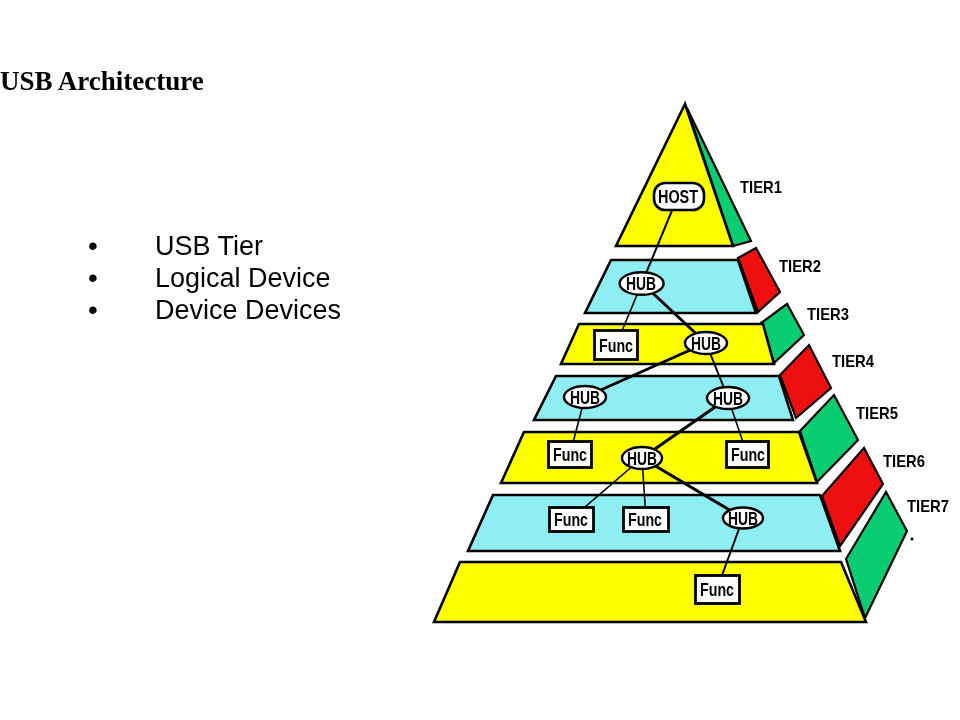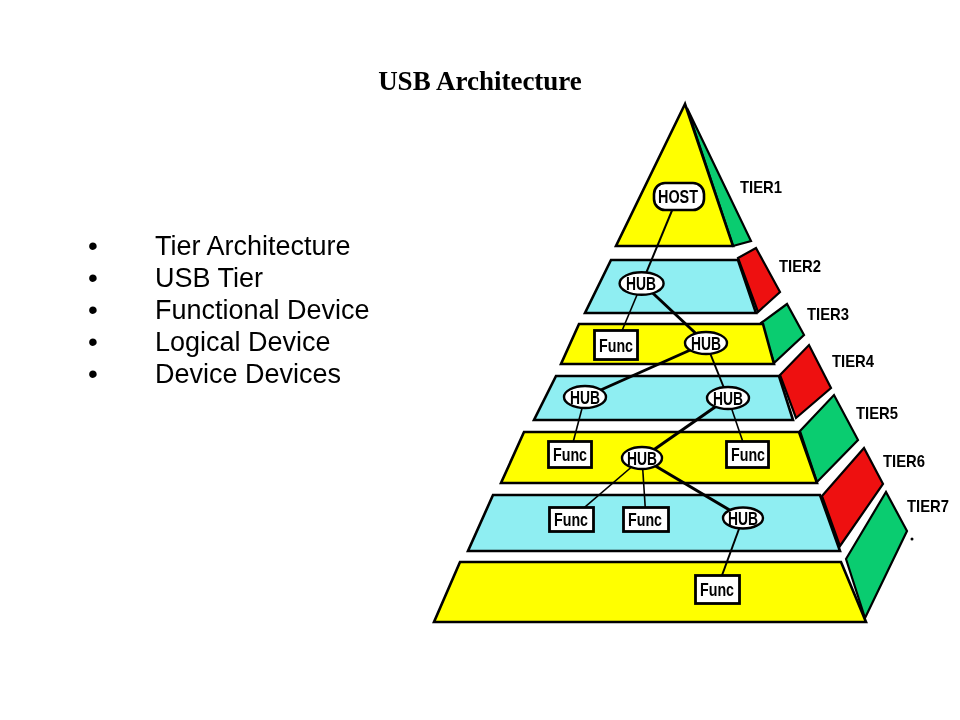--- a/index.html
+++ b/index.html
@@ -1,30 +1,28 @@
 <!DOCTYPE html>
 <html><head>
 <meta charset="utf-8">
 <style>
   html,body{margin:0;padding:0;background:#fff;width:960px;height:720px;overflow:hidden;}
   #page{position:relative;width:960px;height:720px;background:#fff;font-family:"Liberation Sans",sans-serif;}
-  #title{position:absolute;left:0;top:66px;width:960px;text-align:center;
+  #title{position:absolute;left:0;top:66px;width:960px;
     font-family:"Liberation Serif",serif;font-weight:bold;font-size:27px;color:#000;}
   .bul{position:absolute;left:88px;width:600px;color:#000;font-size:27px;line-height:32px;}
   .bul div{position:relative;padding-left:67px;}
   .bul div::before{content:"\2022";position:absolute;left:0;top:0;font-size:28px;}
 </style>
 </head>
 <body>
 <div id="page">
   <div id="title">USB Architecture</div>
   <div class="bul" style="top:230px;">
-    <div>Tier Architecture</div>
     <div>USB Tier</div>
-    <div>Functional Device</div>
     <div>Logical Device</div>
     <div>Device Devices</div>
   </div>
   <svg width="960" height="720" style="position:absolute;left:0;top:0;">
     <g stroke="#000" stroke-width="2.2" fill="none">
 
       <polygon points="687,108 751,241 733,246" fill="#0ACC70"></polygon>
       <polygon points="738,258 756,248 780,292 758,312" fill="#EE1010"></polygon>
       <polygon points="761,323 787,304 804,335 774,363" fill="#0ACC70"></polygon>
       <polygon points="780,375 809,345 831,388 796,418" fill="#EE1010"></polygon>

